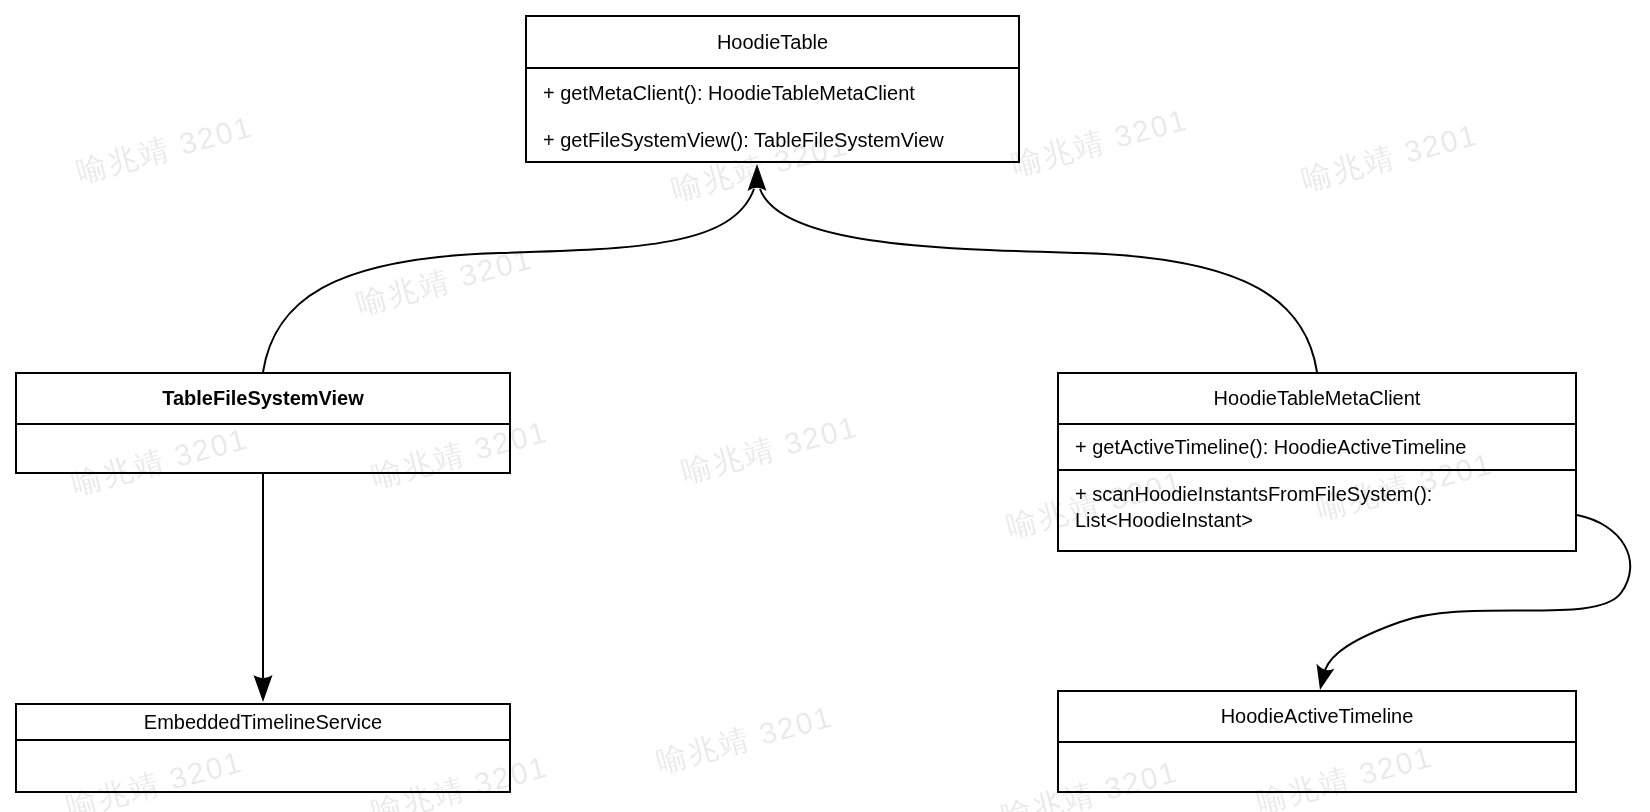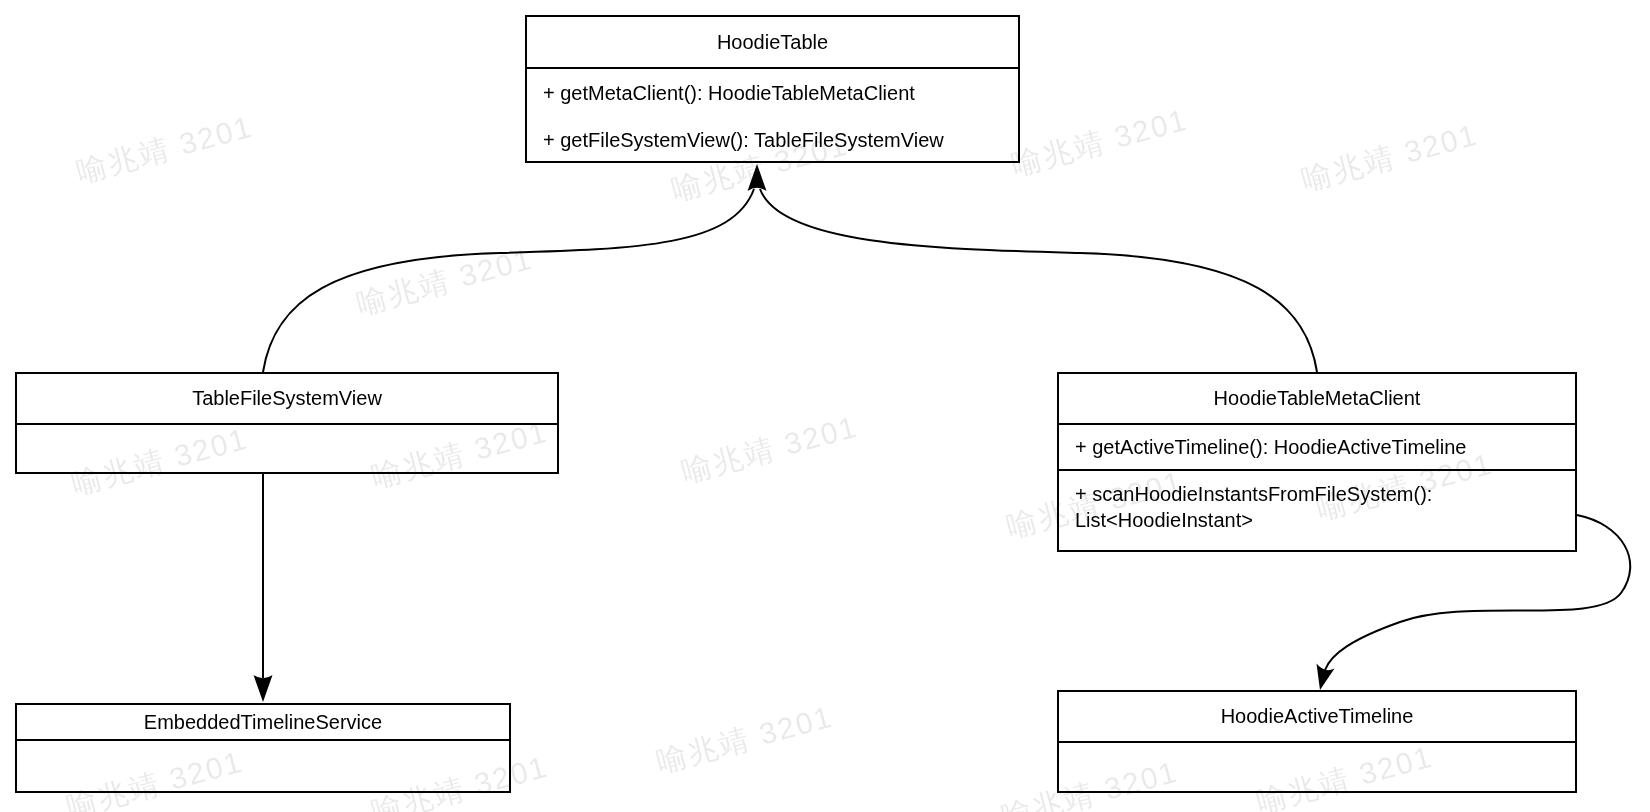--- a/index.html
+++ b/index.html
@@ -41,21 +41,21 @@
     display:flex;flex-direction:column;justify-content:space-around;
     font-size:20px;
   }
   .uml-comp + .uml-comp{border-top:2px solid #000;}
   .uml-line{padding-left:16px;padding-right:10px;line-height:26px;}
   
   #box-hoodie-table{left:508px;top:15px;width:495px;height:148px;margin-left:17px;}
   #box-hoodie-table .uml-title{height:52px;}
   #box-hoodie-table .uml-comp{height:94px;border-radius:28px;}
 
-  #box-table-file-system-view{left:15px;top:372px;width:544px;height:102px;}
+  #box-table-file-system-view{left:15px;top:372px;width:496px;height:102px;font-weight:bold;}
   #box-table-file-system-view .uml-title{height:51px;}
   #box-table-file-system-view .uml-comp{height:49px;}
 
   #box-hoodie-table-meta-client{left:1057px;top:372px;width:520px;height:180px;}
   #box-hoodie-table-meta-client .uml-title{height:51px;text-align:center;}
   #box-hoodie-table-meta-client .comp-1{height:44px;}
   #box-hoodie-table-meta-client .comp-2{height:73px;justify-content:center;}
 
   #box-embedded-timeline-service{left:15px;top:703px;width:496px;height:90px;}
   #box-embedded-timeline-service .uml-title{height:36px;}

